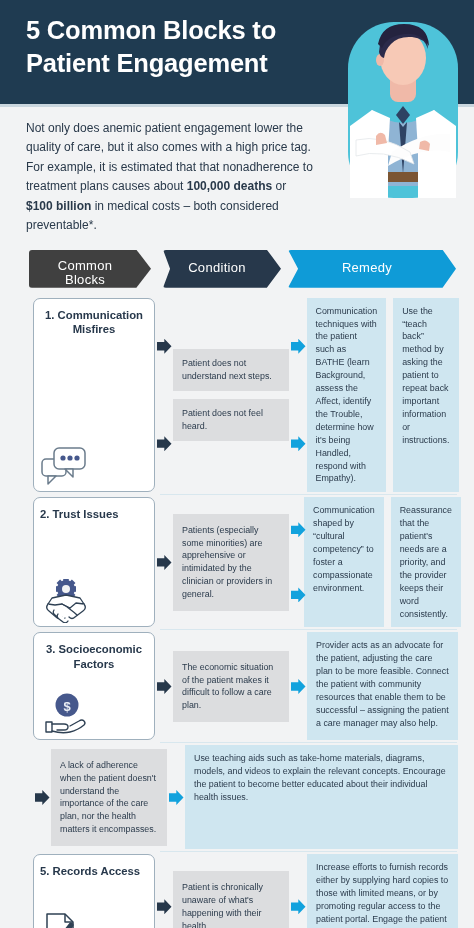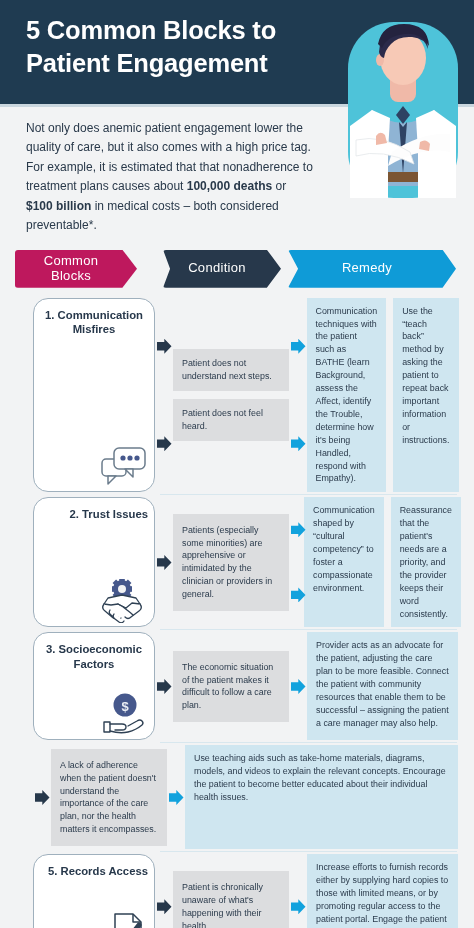--- a/index.html
+++ b/index.html
@@ -79,24 +79,25 @@
     align-items: center;
     justify-content: center;
     color: #ffffff;
     font-size: 13px;
     line-height: 1.12;
     text-align: center;
     letter-spacing: 0.3px;
     border-radius: 3px;
   }
   .banner-blocks {
-    left: 15px; width: 122px;
-    background: #be185d;
+    left: 29px; width: 122px;
+    background: #404040;
     clip-path: polygon(0 0, 88% 0, 100% 50%, 88% 100%, 0 100%);
     padding-right: 10px;
+    align-items: flex-end;
   }
   .banner-condition {
     left: 163px; width: 118px;
     background: #27384b;
     clip-path: polygon(0 0, 88% 0, 100% 50%, 88% 100%, 0 100%, 6% 50%);
     padding-right: 10px;
   }
   .banner-remedy {
     left: 288px; width: 168px;
     background: #0f9bd7;
@@ -120,24 +121,24 @@
     height: 1px;
     background: #d8e7ee;
   }
 
   
   .block-card {
     width: 122px;
     flex: 0 0 122px;
     background: #ffffff;
     border: 1.3px solid #9fb0bd;
-    border-radius: 15px;
+    border-radius: 7px;
     display: flex;
     flex-direction: column;
-    align-items: flex-end;
+    align-items: flex-start;
     padding: 9px 6px 0 6px;
   }
   .block-title {
     font-size: 11.3px;
     font-weight: bold;
     color: #27384b;
     text-align: center;
     line-height: 1.27;
   }
   .block-icon {

